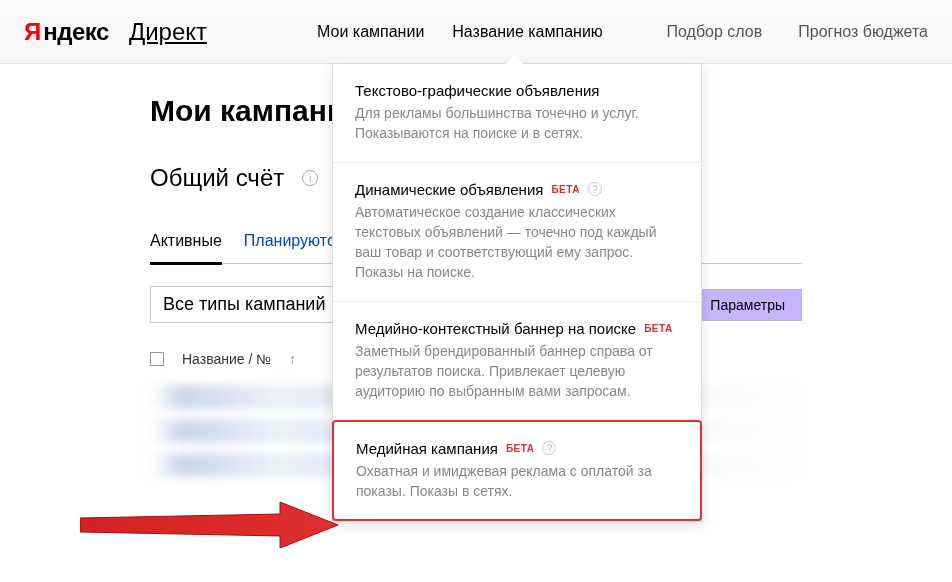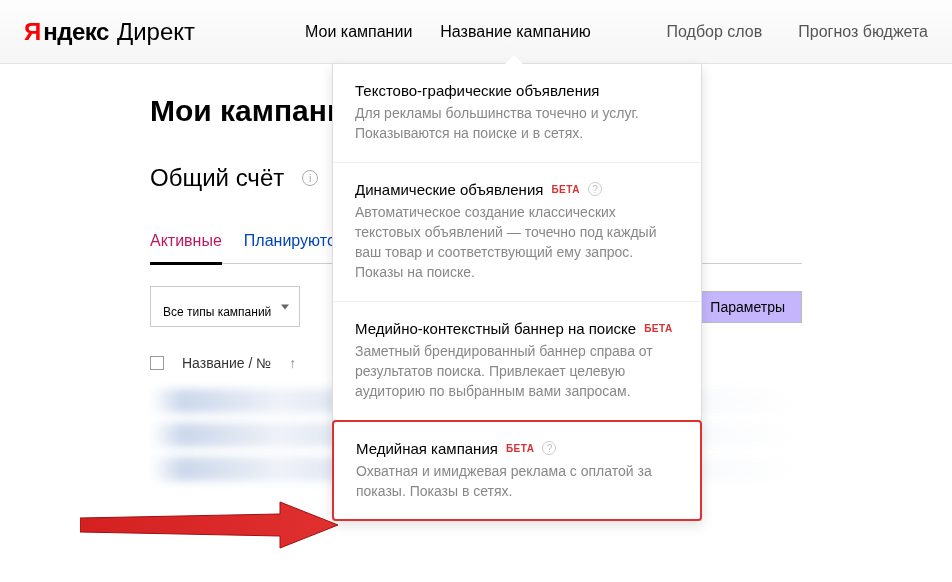--- a/index.html
+++ b/index.html
@@ -16,43 +16,43 @@
   height: 64px;
   display: flex;
   align-items: center;
   padding: 0 24px;
   border-bottom: 1px solid #e5e5e5;
   background: linear-gradient(#fdfdfd, #f6f6f6);
 }
 .logo { display: flex; align-items: baseline; gap: 2px; font-size: 24px; font-weight: 400; }
 .logo .ya { color: #ff0000; font-weight: bold; }
 .logo .ndex { color: #000; font-weight: bold; letter-spacing: -0.5px; }
-.logo .direct { color: #000; margin-left: 6px; font-weight: 300; }
+.logo .direct { color: #000; margin-left: 18px; font-weight: 300; text-decoration: underline; }
 .nav { display: flex; gap: 28px; margin-left: 110px; font-size: 16px; }
 .nav a { color: #000; text-decoration: none; cursor: pointer; }
 .nav-right { margin-left: auto; display: flex; gap: 36px; font-size: 16px; }
 .nav-right a { color: #555; text-decoration: none; cursor: pointer; }
 
 .content { padding: 30px 150px 0 150px; position: relative; }
 .page-title { font-size: 30px; font-weight: 700; margin-bottom: 36px; }
 .balance-row { display: flex; align-items: center; gap: 10px; margin-bottom: 40px; font-size: 24px; }
 .info-icon {
   width: 16px; height: 16px; border: 1px solid #aaa; border-radius: 50%;
   display: inline-flex; align-items: center; justify-content: center;
   font-size: 11px; color: #aaa; margin-left: 8px;
 }
 
 .tabs { display: flex; gap: 22px; border-bottom: 1px solid #ccc; font-size: 16px; margin-bottom: 22px;}
 .tab { padding: 0 0 12px 0; cursor: pointer; }
-.tab.active { color: #be185d; border-bottom: 3px solid #000; margin-bottom: -2px; font-weight: 400;}
+.tab.active { color: #000000; border-bottom: 3px solid #000; margin-bottom: -2px; font-weight: 400;}
 .tab.link { color: #0044bb; }
 
 .filter-row { display: flex; align-items: center; gap: 20px; margin-bottom: 20px; }
 .select-box {
-  border: 1px solid #ccc; padding: 18px 28px 7px 12px; font-size: 12px;
+  border: 1px solid #ccc; padding: 7px 28px 7px 12px; font-size: 18px;
   background: #fff; position: relative; cursor: pointer;
 }
 .select-box::after {
   content: ""; position: absolute; right: 10px; top: 50%;
   width: 0; height: 0; border-left: 4px solid transparent;
   border-right: 4px solid transparent; border-top: 5px solid #666;
   transform: translateY(-50%);
 }
 .params-btn {
   border: 1px solid #bbb; padding: 7px 16px; font-size: 14px;

